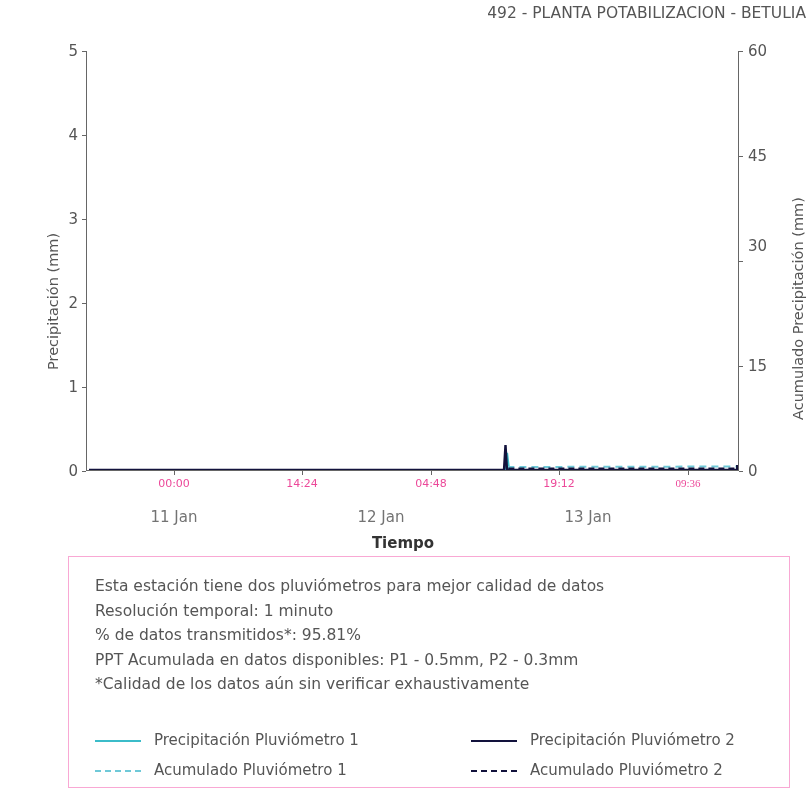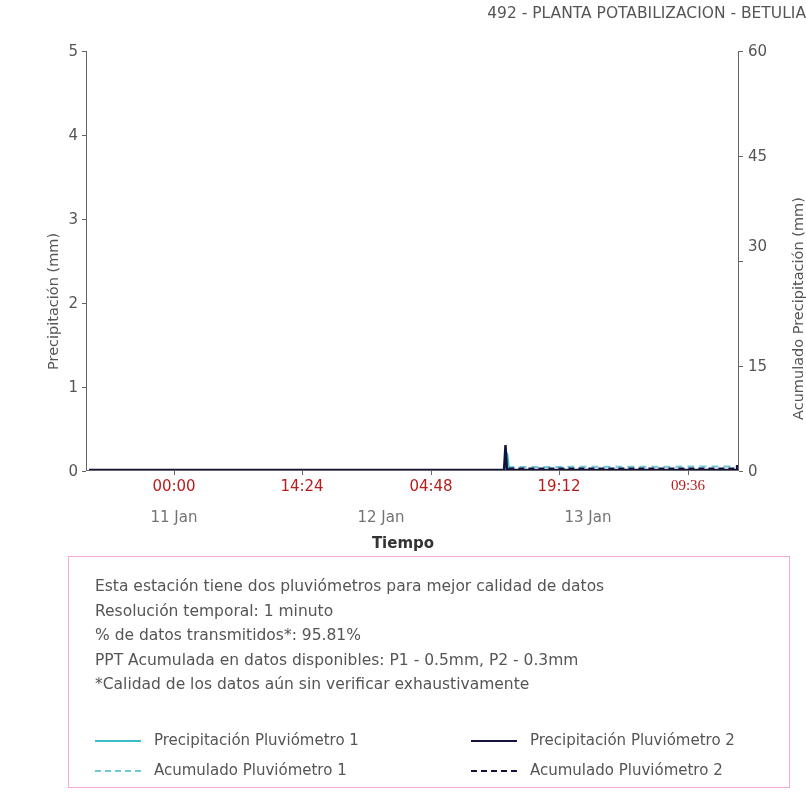--- a/index.html
+++ b/index.html
@@ -111,22 +111,22 @@
     width: 4px;
     height: 1.1px;
     background: #666666;
   }
   .tickmark-left { left: 82px; }
   .tickmark-right { left: 739px; }
 
   .xtick {
     position: absolute;
     top: 477px;
-    font-size: 15px;
-    color: #b91c1c;
+    font-size: 11px;
+    color: #ec4899;
     transform: translateX(-50%);
     white-space: nowrap;
   }
   .xtick-major {
     position: absolute;
     top: 508px;
     font-size: 15px;
     color: #737373;
     transform: translateX(-50%);
     white-space: nowrap;

